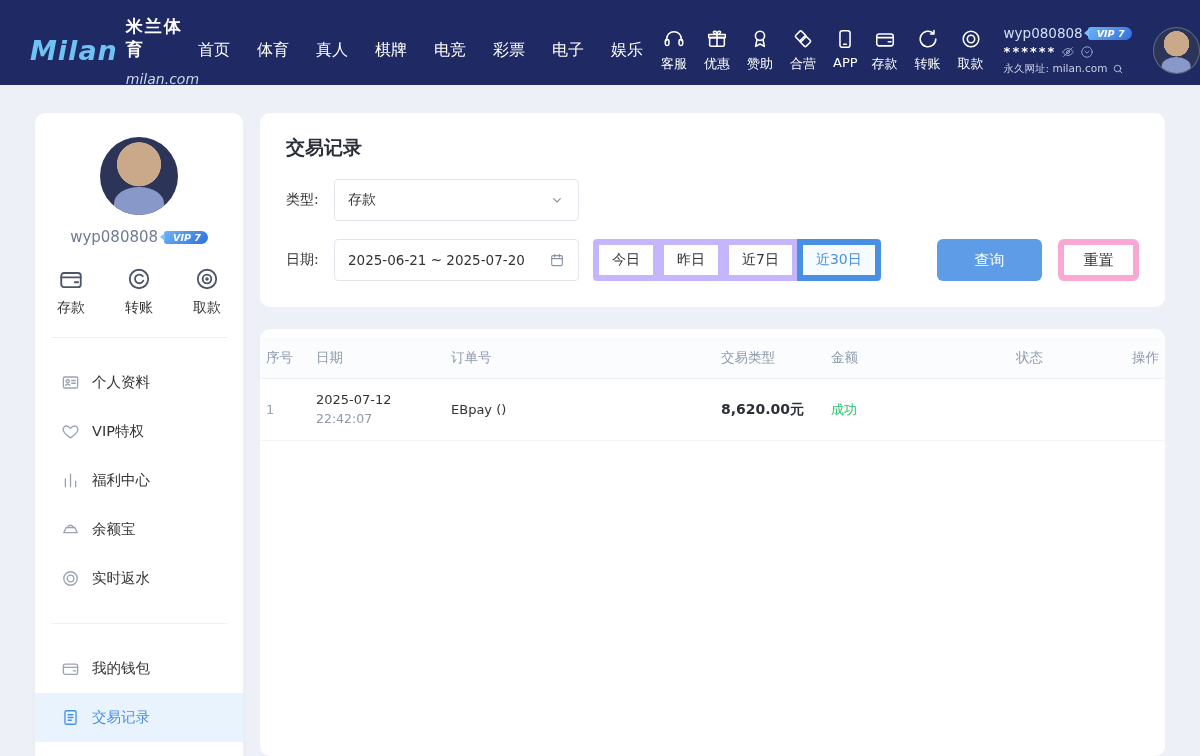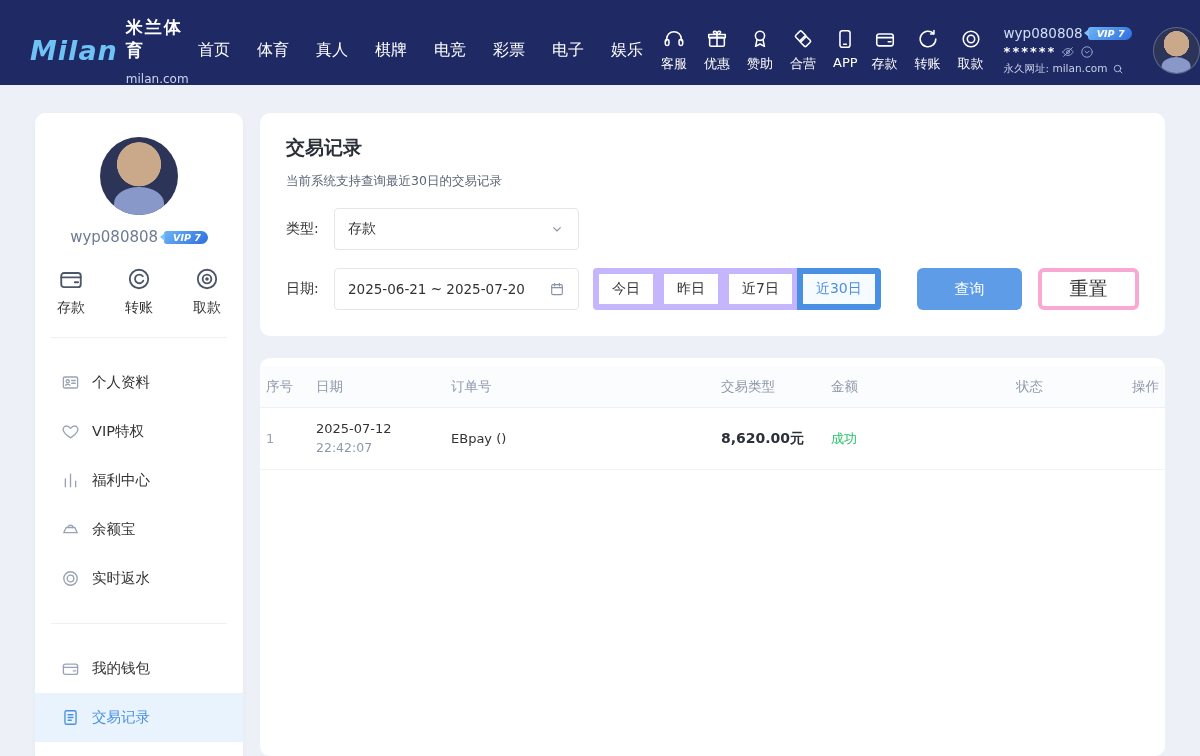--- a/index.html
+++ b/index.html
@@ -12,21 +12,21 @@
   .ico { stroke:currentColor; fill:none; stroke-width:1.7; stroke-linecap:round; stroke-linejoin:round; }
 
   
   .navbar {
     height:85px; background:#1f2963; display:flex; align-items:center;
     padding:16px 16px 0 30px; gap:18px;
   }
   .logo { display:flex; align-items:center; gap:8px; min-width:138px; }
   .logo-script { font-style:italic; font-weight:bold; font-size:27px; color:#6fc2f4; letter-spacing:1px; }
   .logo-cn { color:#fff; font-weight:bold; font-size:17px; letter-spacing:2px; }
-  .logo-domain { color:#cdd5ee; font-size:12px; margin-top:10px; }
+  .logo-domain { color:#cdd5ee; font-size:14px; margin-top:10px;font-style:italic; }
   .main-menu { display:flex; gap:27px; margin-left:12px; }
   .main-menu a { color:#fff; font-size:16px; text-decoration:none; cursor:pointer; white-space:nowrap; }
   .nav-right { margin-left:auto; display:flex; align-items:center; gap:14px; }
   .nav-col-group { display:flex; gap:17px; }
   .nav-col { display:flex; flex-direction:column; align-items:center; gap:5px; color:#fff; cursor:pointer; }
   .nav-col .nico { width:22px; height:22px; color:#fff; }
   .nav-col span { font-size:13px; white-space:nowrap; }
   .user-block { display:flex; flex-direction:column; gap:3px; margin-left:6px; min-width:135px; }
   .ub-row { display:flex; align-items:center; gap:5px; }
   .ub-name { color:#cfe0f8; font-size:13.5px; }
@@ -97,22 +97,22 @@
   }
   .range-btn:first-child { border-radius:4px 0 0 4px; margin-left:0; }
   .range-btn:last-child { border-radius:0 4px 4px 0; }
   .range-btn.active { color:#4a90e2; border-color:#4a90e2; background:#f6fbff; position:relative; z-index:1; }
   .action-btns { margin-left:auto; display:flex; gap:16px; }
   .btn-primary {
     width:105px; height:42px; border:none; border-radius:6px; background:#5e9ce8; color:#fff;
     font-size:15px; cursor:pointer; font-family:inherit;
   }
   .btn-plain {
-    width:101px; height:42px; border:4px solid #f9a8d4; border-radius:6px; background:#fff; color:#333;
-    font-size:19px; cursor:pointer; font-family:inherit;
+    width:81px; height:42px; border:6px solid #f9a8d4; border-radius:6px; background:#fff; color:#333;
+    font-size:15px; cursor:pointer; font-family:inherit;
   }
 
   
   .table-card { flex:1; padding:8px 0 0 0; overflow:hidden; }
   .t-row {
     display:grid; grid-template-columns:50px 135px 270px 110px 185px 90px 1fr;
     align-items:center; padding:0 6px;
   }
   .t-head { height:42px; color:#8e99ab; font-size:13.5px; border-bottom:1px solid #eef0f5; background:#fbfcfe; }
   .t-head .t-cell:last-child { text-align:right; }
@@ -333,21 +333,20 @@
           <path d="M9 8.5h6M9 12h6M9 15.5h4"></path>
         </svg>
       <span>交易记录</span>
     </div>
   </aside>
 
   <main class="content">
 
     <section class="filter-card card">
       <h1 class="filter-title">交易记录</h1>
-      <div class="filter-sub">当前系统支持查询最近30日的交易记录</div>
 
       <div class="filter-row">
         <span class="filter-label">类型:</span>
         <div class="select-box">
           <span>存款</span>
           <svg class="chev ico" viewBox="0 0 24 24">
               <path d="m7 10 5 5 5-5"></path>
             </svg>
         </div>
       </div>

